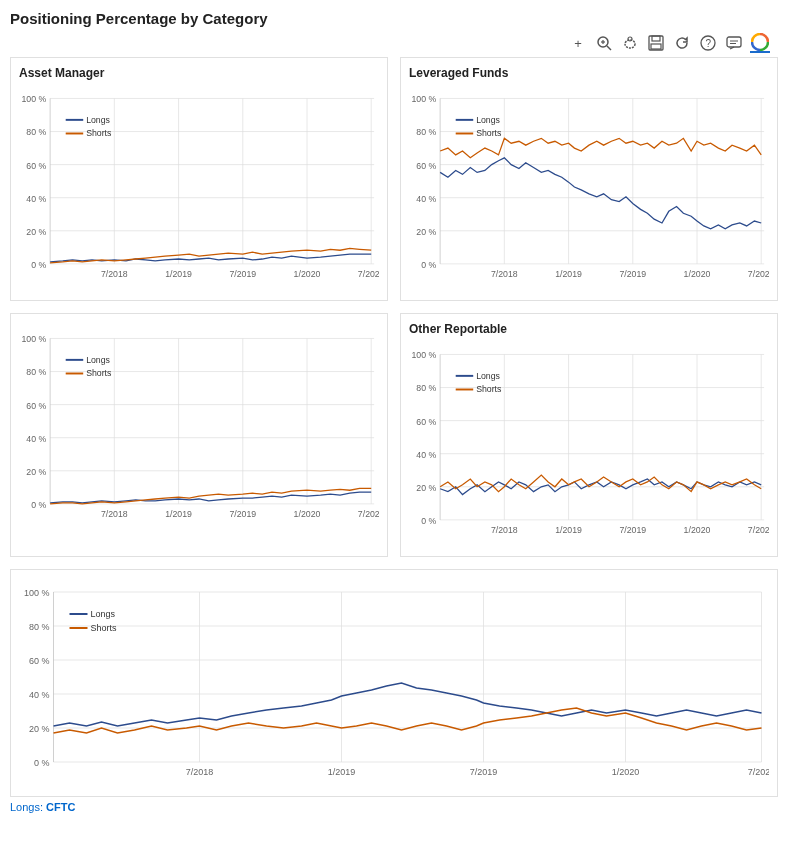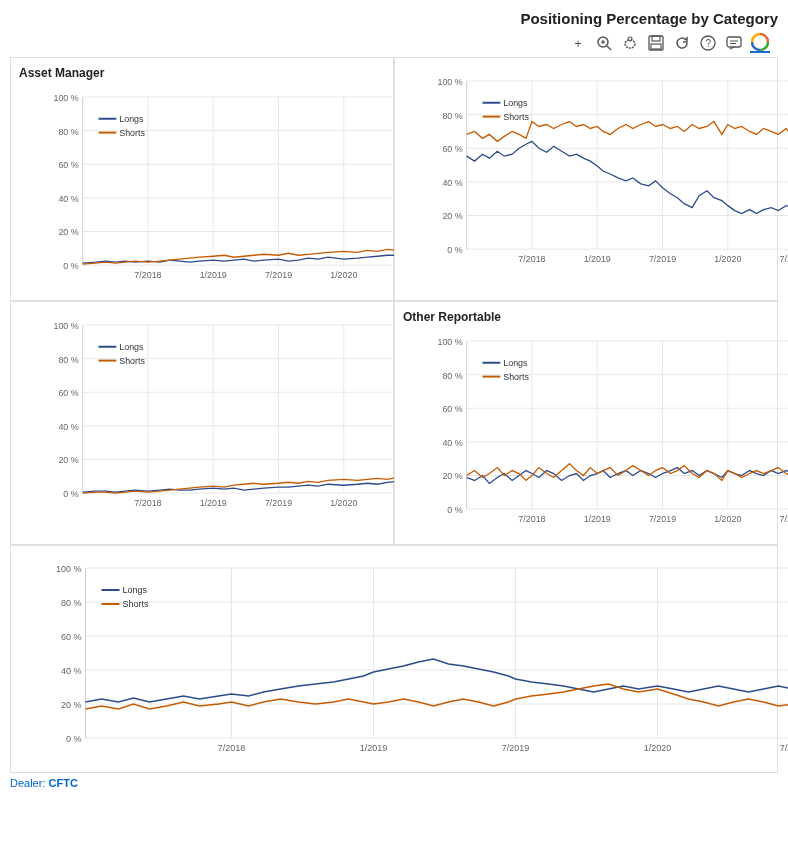--- a/index.html
+++ b/index.html
@@ -8,21 +8,20 @@
       background: #fff;
       padding: 10px;
       width: 788px;
       min-height: 866px;
     }
     h1.page-title {
       font-size: 15px;
       font-weight: bold;
       color: #222;
       margin-bottom: 6px;
-      text-align: right;
     }
     .toolbar {
       display: flex;
       justify-content: flex-end;
       align-items: center;
       gap: 6px;
       margin-bottom: 4px;
       padding-right: 8px;
     }
     .toolbar-icon {
@@ -36,41 +35,40 @@
       cursor: pointer;
     }
     .toolbar-icon.active {
       color: #1a6bcc;
       border-bottom: 2px solid #1a6bcc;
     }
     .charts-grid {
       display: grid;
       grid-template-columns: 1fr 1fr;
       grid-template-rows: auto auto auto;
-      gap: 0;
+      gap: 12px;
     }
     .chart-container {
       border: 1px solid #e0e0e0;
       padding: 8px 8px 4px 8px;
       position: relative;
       background: #fff;
     }
     .chart-container.wide {
       grid-column: 1 / 3;
     }
     .chart-title {
       font-size: 12px;
       font-weight: bold;
       color: #222;
       margin-bottom: 2px;
     }
     .chart-area {
       position: relative;
       width: 100%;
-      margin-left: 32px;
     }
     .source-text {
       font-size: 11px;
       color: #444;
       margin-top: 4px;
     }
     .source-text span {
       color: #0066cc;
     }
   </style>
@@ -172,20 +170,21 @@
 
         <line x1="48" y1="36" x2="66" y2="36" stroke="#2c4b8c" stroke-width="2"></line>
         <text x="69" y="39" font-size="9" fill="#333">Longs</text>
         <line x1="48" y1="50" x2="66" y2="50" stroke="#c85a00" stroke-width="2"></line>
         <text x="69" y="53" font-size="9" fill="#333">Shorts</text>
       </svg>
     </div>
   </div>
 
   <div class="chart-container">
+    <div class="chart-title">Leveraged Funds</div>
     <div class="chart-area">
       <svg width="100%" height="210" viewBox="0 0 370 210">
         <text x="28" y="18" font-size="9" fill="#666" text-anchor="end">100 %</text>
         <text x="28" y="52" font-size="9" fill="#666" text-anchor="end">80 %</text>
         <text x="28" y="86" font-size="9" fill="#666" text-anchor="end">60 %</text>
         <text x="28" y="120" font-size="9" fill="#666" text-anchor="end">40 %</text>
         <text x="28" y="154" font-size="9" fill="#666" text-anchor="end">20 %</text>
         <text x="28" y="188" font-size="9" fill="#666" text-anchor="end">0 %</text>
         <line x1="32" y1="14" x2="365" y2="14" stroke="#ddd" stroke-width="0.7"></line>
         <line x1="32" y1="48" x2="365" y2="48" stroke="#ddd" stroke-width="0.7"></line>
@@ -327,14 +326,14 @@
         <text x="69" y="39" font-size="9" fill="#333">Longs</text>
         <line x1="48" y1="50" x2="66" y2="50" stroke="#c85a00" stroke-width="2"></line>
         <text x="69" y="53" font-size="9" fill="#333">Shorts</text>
       </svg>
     </div>
   </div>
 
 </div>
 
 <div class="source-text">
-  <span>Dealer: </span><span style="color:#0066cc;cursor:pointer;font-weight:bold;">CFTC</span>
+  <span>Longs: </span><span style="color:#0066cc;cursor:pointer;font-weight:bold;">CFTC</span>
 </div>
 
 </body></html>

